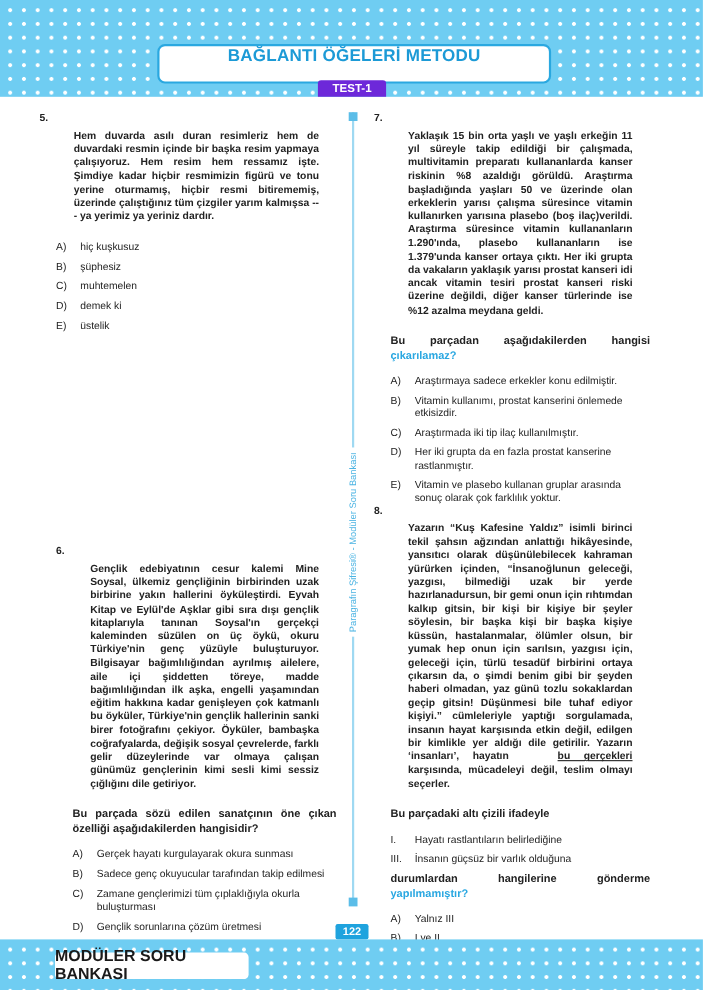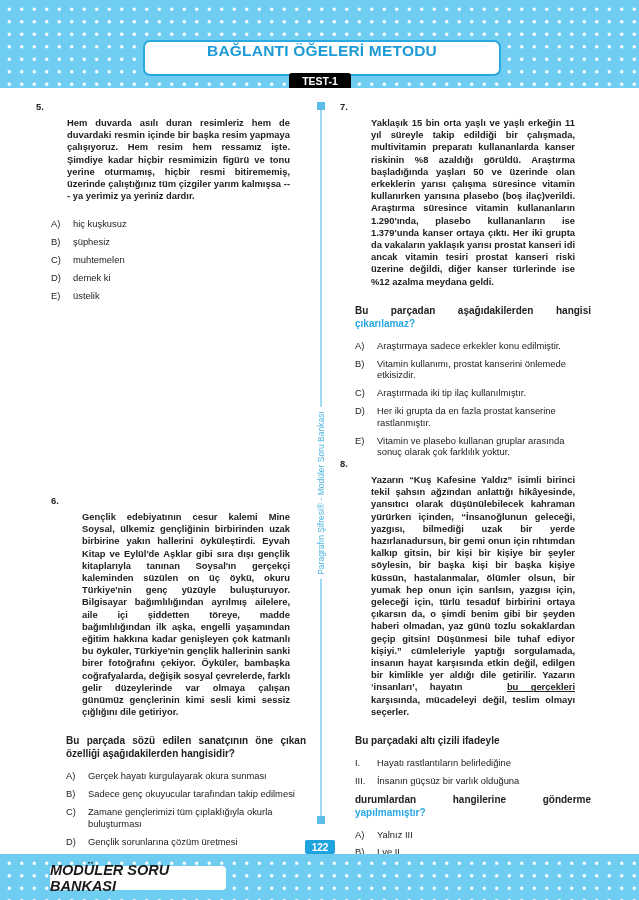--- a/index.html
+++ b/index.html
@@ -19,29 +19,29 @@
   .top-band { top: 0; height: 88px; }
   .bottom-band { top: 854px; height: 46px; }
   .title-box {
     position: absolute; left: 143px; top: 40px; width: 354px; height: 32px;
     background: #fff; border: 2px solid #2aa8e0; border-radius: 7px;
     display: flex; justify-content: center;
     color: #1c9ad6; font-weight: bold; font-size: 15.5px; letter-spacing: 0.2px;
   }
   .test-tab {
     position: absolute; left: 289px; top: 73px; width: 62px; height: 15px;
-    background: #000000; color: #fff; font-weight: bold; font-size: 10.5px;
+    background: #6d28d9; color: #fff; font-weight: bold; font-size: 10.5px;
     border-radius: 3px 3px 0 0;
     display: flex; align-items: center; justify-content: center;
   }
   .footer-box {
     position: absolute; left: 50px; top: 866px; width: 176px; height: 24px;
     background: #fff; border-radius: 4px;
     display: flex; align-items: center; justify-content: center;
-    font-weight: bold; font-size: 14.5px; color: #1a1a1a; font-style: italic;
+    font-weight: bold; font-size: 14.5px; color: #1a1a1a;
   }
   .page-num {
     position: absolute; left: 305px; top: 840px; width: 30px; height: 14px;
     background: #1fa3de; color: #fff; font-weight: bold; font-size: 10px;
     border-radius: 2px; display: flex; align-items: center; justify-content: center;
   }
   .divider {
     position: absolute; left: 320px; top: 102px; width: 2px; height: 718px;
     background: #9fd9f2;
   }

